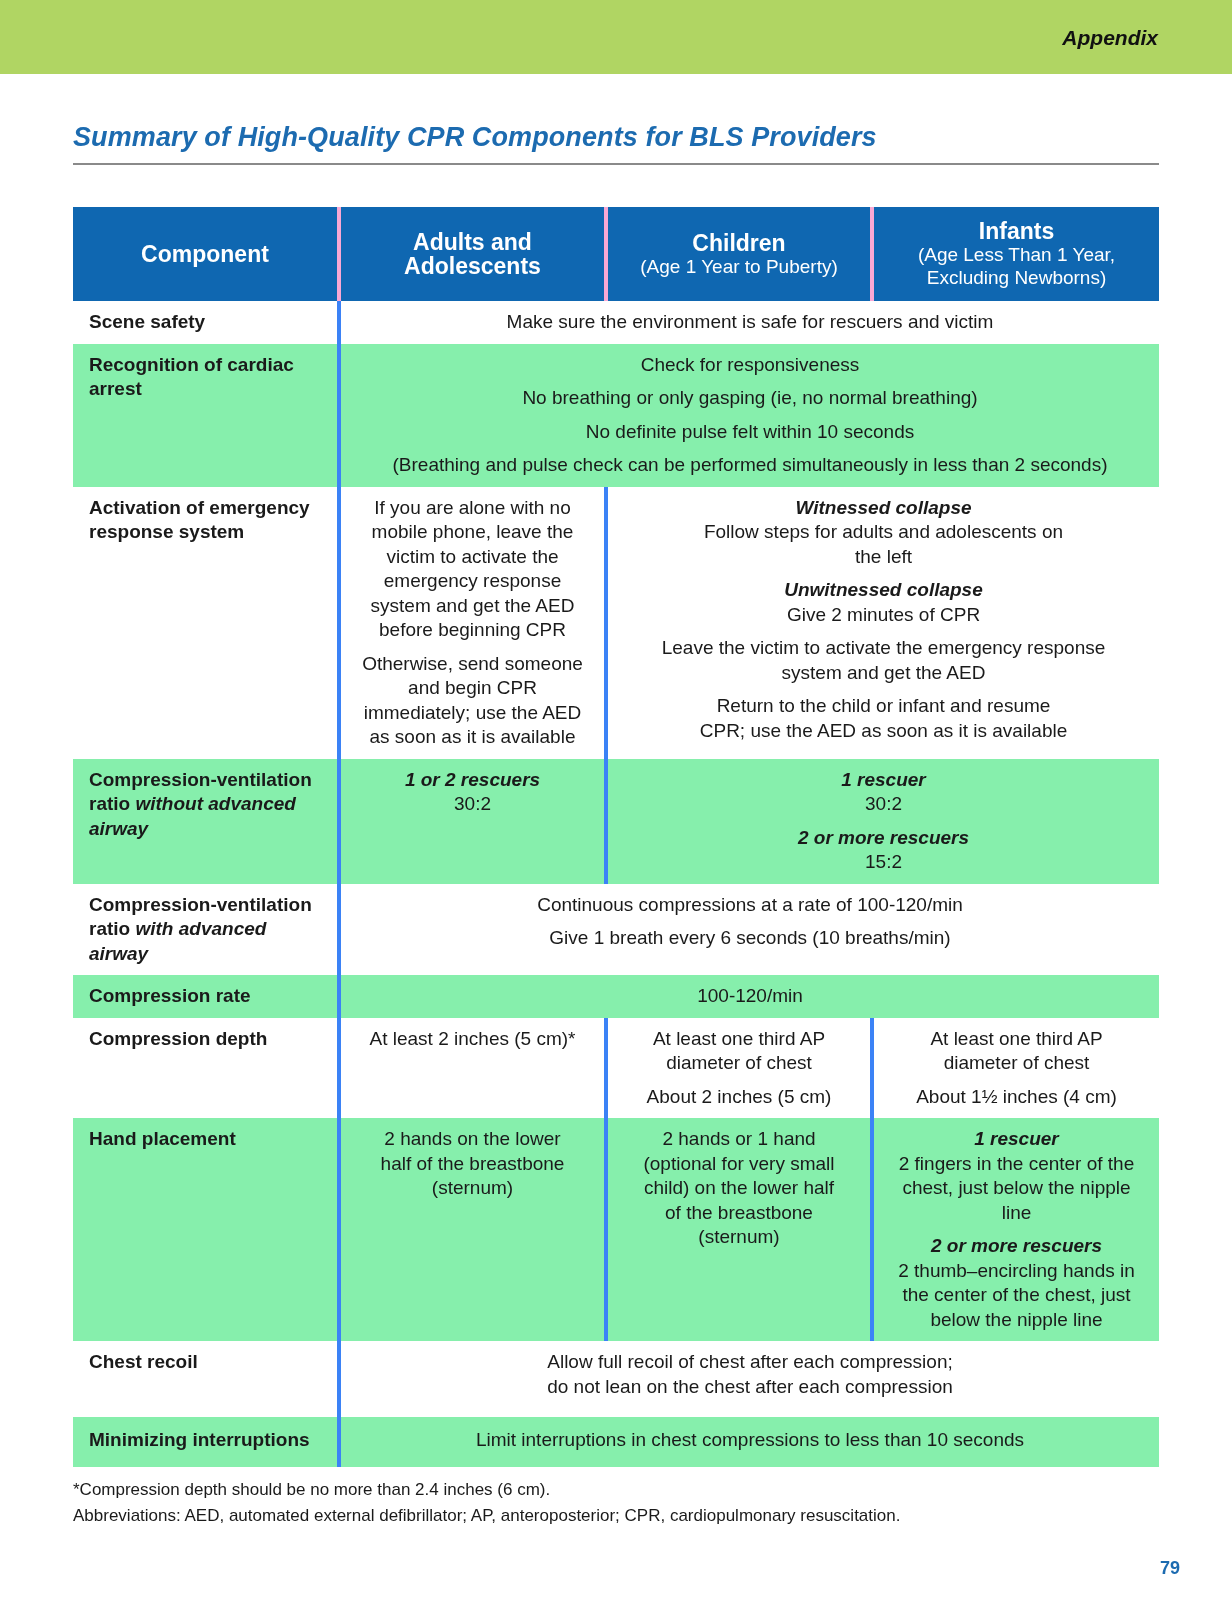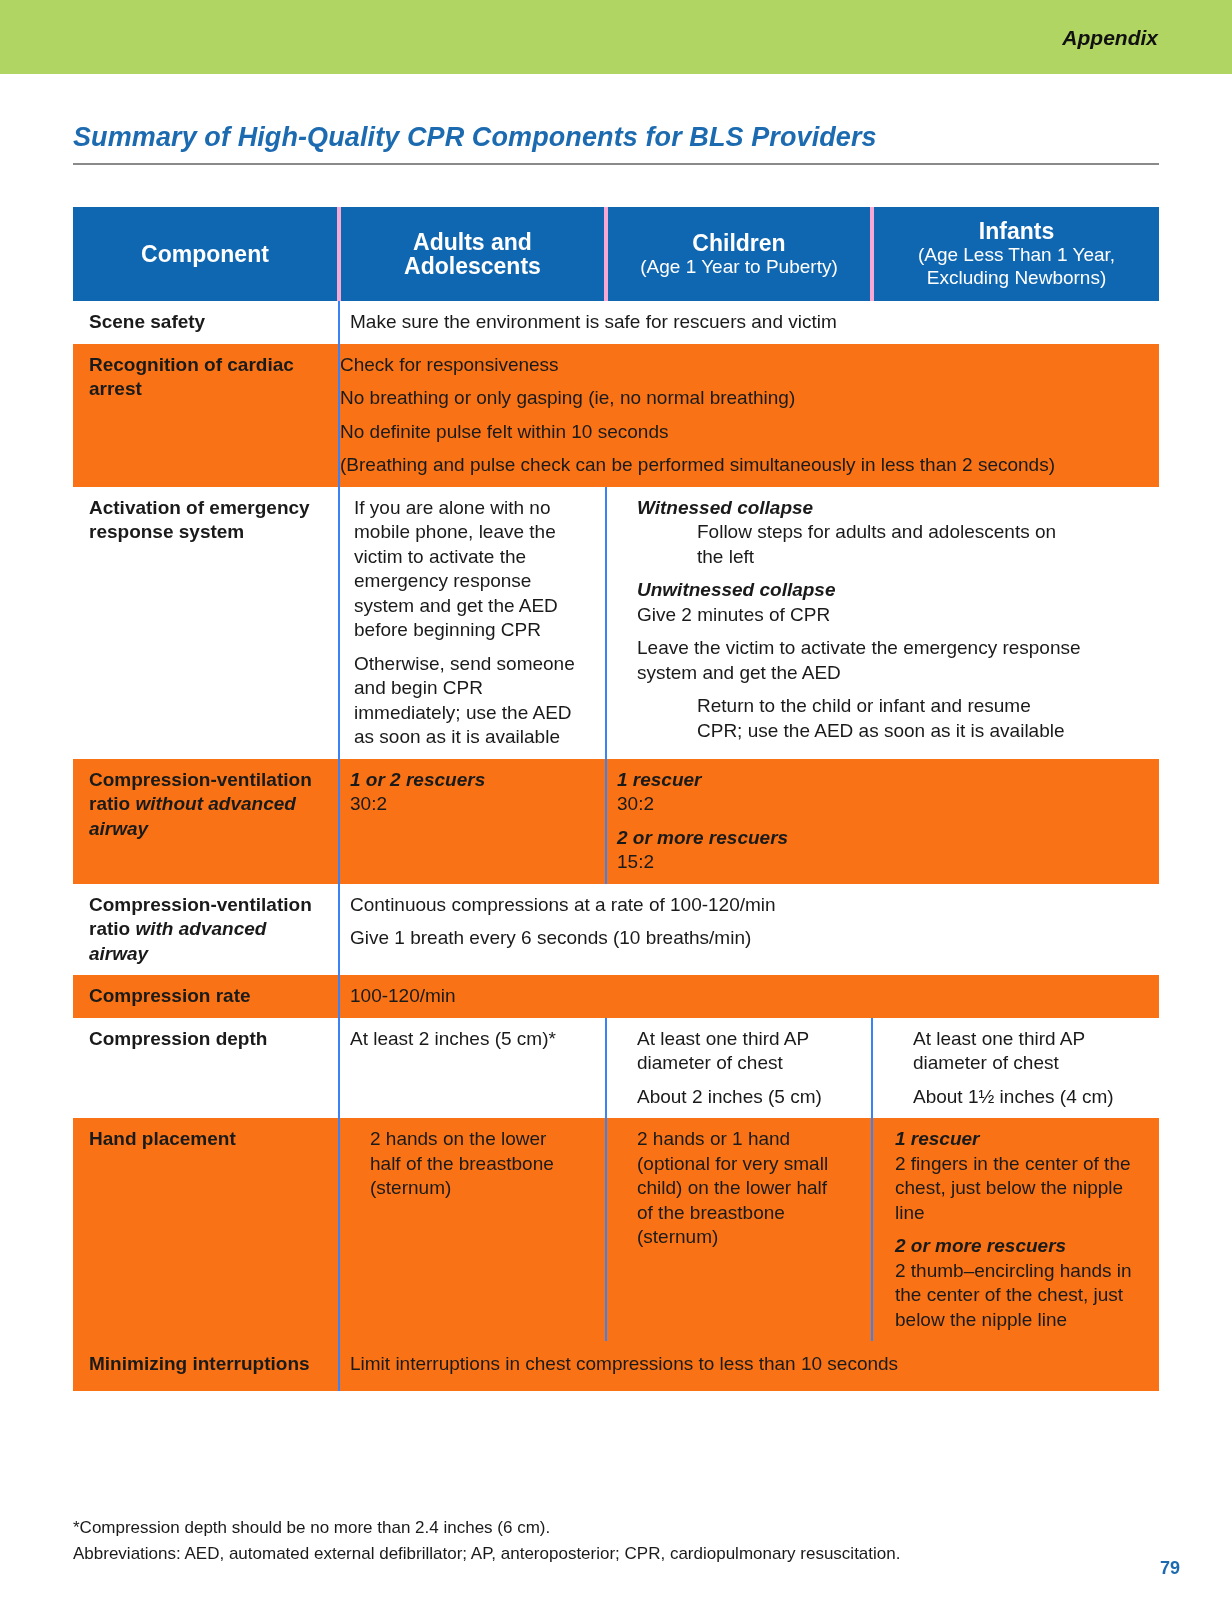--- a/index.html
+++ b/index.html
@@ -7,27 +7,27 @@
   .topbar { position:absolute; left:0; top:0; width:1232px; height:74px; background:#b0d563; }
   .appendix { position:absolute; right:74px; top:26px; font-size:21px; font-weight:bold; font-style:italic; color:#111; }
   .title { position:absolute; left:73px; top:122px; font-size:27px; font-weight:bold; color:#1c6bb0; letter-spacing:0.1px;font-style:italic; }
   .rule { position:absolute; left:73px; top:163px; width:1086px; height:2px; background:#8a8a8a; }
   table { position:absolute; left:73px; top:207px; width:1086px; border-collapse:collapse; table-layout:fixed; font-size:19px; line-height:24.5px; }
   col.c0 { width:266px; } col.c1 { width:267px; } col.c2 { width:266px; } col.c3 { width:287px; }
   th { background:#0f67b1; color:#fff; text-align:center; vertical-align:middle; height:94px; padding:0 4px; border-left:4px solid #f9a8d4; }
   th:first-child { border-left:none; }
   th .h-main { font-size:23px; font-weight:bold; line-height:24px; display:block; }
   th .h-sub { font-size:19px; font-weight:normal; line-height:23px; display:block; }
-  td { vertical-align:top; padding:9px 10px 9px 10px; text-align:left; border-left:2px solid #3b82f6; }
+  td { vertical-align:top; padding:9px 10px 9px 10px; text-align:center; border-left:4px solid #3b82f6; }
   td.comp { text-align:left; font-weight:bold; padding-left:16px; border-left:none; }
-  tr.g td { background:#f97316; }
+  tr.g td { background:#86efac; }
   .p { display:block; margin-bottom:9px; }
   .p:last-child { margin-bottom:0; }
   .bi { font-weight:bold; font-style:italic; display:block; }
-  .footnotes { position:absolute; left:73px; top:1515px; font-size:17px; line-height:26px; color:#1a1a1a; }
+  .footnotes { position:absolute; left:73px; top:1477px; font-size:17px; line-height:26px; color:#1a1a1a; }
   .pagenum { position:absolute; right:52px; top:1558px; font-size:18px; font-weight:bold; color:#1c6bb0;margin-left:16px; }
 </style>
 </head>
 <body>
 
 <div class="topbar"></div>
 <div class="appendix">Appendix</div>
 <div class="title">Summary of High-Quality CPR Components for BLS Providers</div>
 <div class="rule"></div>
 
@@ -137,20 +137,27 @@
         <span class="p">
             <span class="bi">1 rescuer</span>
             <span style="display:block">2 fingers in the center of the chest, just below the nipple line</span>
           </span>
         <span class="p">
             <span class="bi">2 or more rescuers</span>
             <span style="display:block">2 thumb–encircling hands in the center of the chest, just below the nipple line</span>
           </span>
       </td>
     </tr>
+    <tr>
+      <td class="comp">Chest recoil</td>
+      <td colspan="3" style="padding-bottom:18px">
+        <span style="display:block">Allow full recoil of chest after each compression;</span>
+        <span style="display:block">do not lean on the chest after each compression</span>
+      </td>
+    </tr>
     <tr class="g">
       <td class="comp" style="padding-top:11px;padding-bottom:14px">Minimizing interruptions</td>
       <td colspan="3" style="padding-top:11px;padding-bottom:14px">Limit interruptions in chest compressions to less than 10 seconds</td>
     </tr>
   </tbody>
 </table>
 
 <div class="footnotes">
   <div>*Compression depth should be no more than 2.4 inches (6 cm).</div>
   <div>Abbreviations: AED, automated external defibrillator; AP, anteroposterior; CPR, cardiopulmonary resuscitation.</div>

